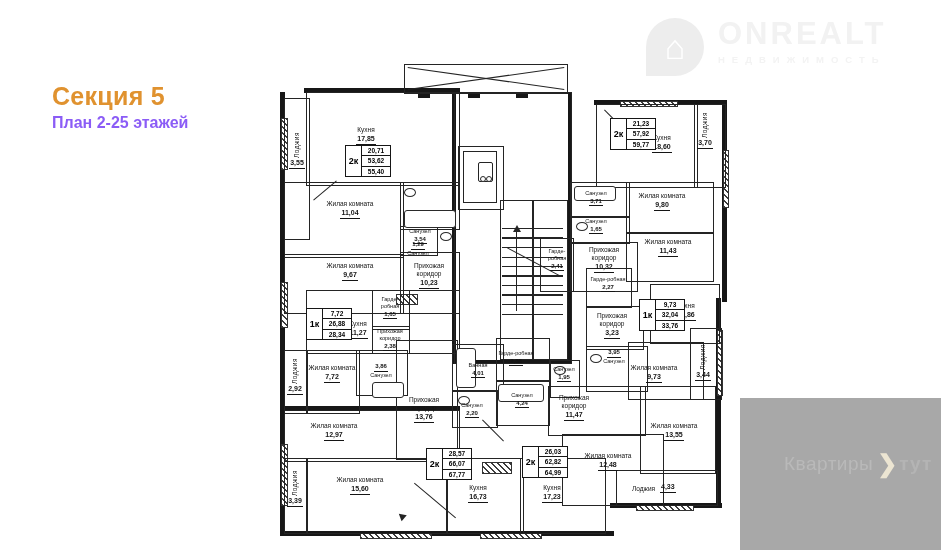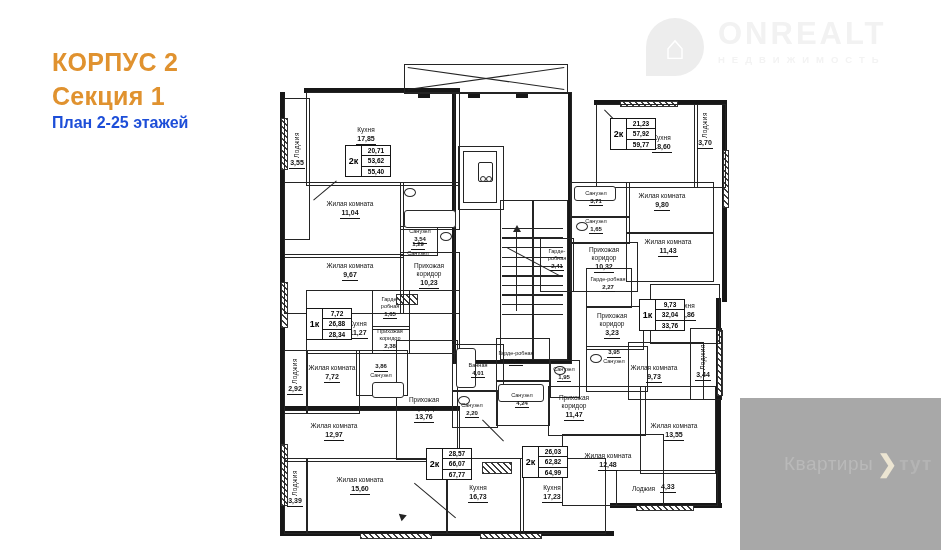--- a/index.html
+++ b/index.html
@@ -1,20 +1,20 @@
 <!DOCTYPE html>
 <html><head>
 <meta charset="utf-8">
 <style>
   html,body{margin:0;padding:0;background:#fff;}
   .page{position:relative;width:941px;height:550px;background:#ffffff;overflow:hidden;
         font-family:"Liberation Sans",sans-serif;}
   
   .title1,.title2{position:absolute;left:52px;font-weight:700;font-size:25px;color:#e0922f;letter-spacing:0.3px;}
-  .title3{position:absolute;left:52px;font-weight:700;font-size:16px;color:#1d4ed8;}
+  .title3{position:absolute;left:52px;font-weight:700;font-size:16px;color:#8b5cf6;}
   
   .brand{position:absolute;left:646px;top:18px;display:flex;align-items:flex-start;}
   .brand-pin{width:58px;height:58px;background:#ededed;border-radius:50% 50% 50% 0;
              display:flex;align-items:center;justify-content:center;}
   .brand-house{color:#ffffff;font-size:34px;line-height:1;}
   .brand-txt{margin-left:14px;}
   .brand-name{font-weight:700;font-size:31px;letter-spacing:3px;color:#f2f2f2;line-height:1.05;}
   .brand-sub{font-size:9.5px;letter-spacing:7px;color:#f3f3f3;font-weight:700;margin-top:3px;}
   
   .graybox{position:absolute;left:740px;top:398px;width:201px;height:152px;background:#a8a8a8;}
@@ -41,22 +41,21 @@
   .fix{position:absolute;border:1px solid #2a2a2a;border-radius:3px;background:#fff;z-index:4;}
   .oval{position:absolute;border:1px solid #2a2a2a;border-radius:50%;background:#fff;z-index:4;}
   .line{position:absolute;background:#242424;z-index:3;}
   .tri{position:absolute;width:0;height:0;z-index:4;}
 </style>
 </head>
 <body>
 
 <div class="page">
 
-  <div class="title1" style="top:48px;">КОРПУС 2</div>
-  <div class="title2" style="top:82px;">Секция 1</div>
+  <div class="title2" style="top:82px;">Секция 5</div>
   <div class="title3" style="top:114px;">План 2-25 этажей</div>
 
   <div class="brand">
     <div class="brand-pin">
         <span class="brand-house">⌂</span>
       </div>
     <div class="brand-txt">
       <div class="brand-name">ONREALT</div>
       <div class="brand-sub">НЕДВИЖИМОСТЬ</div>
     </div>

